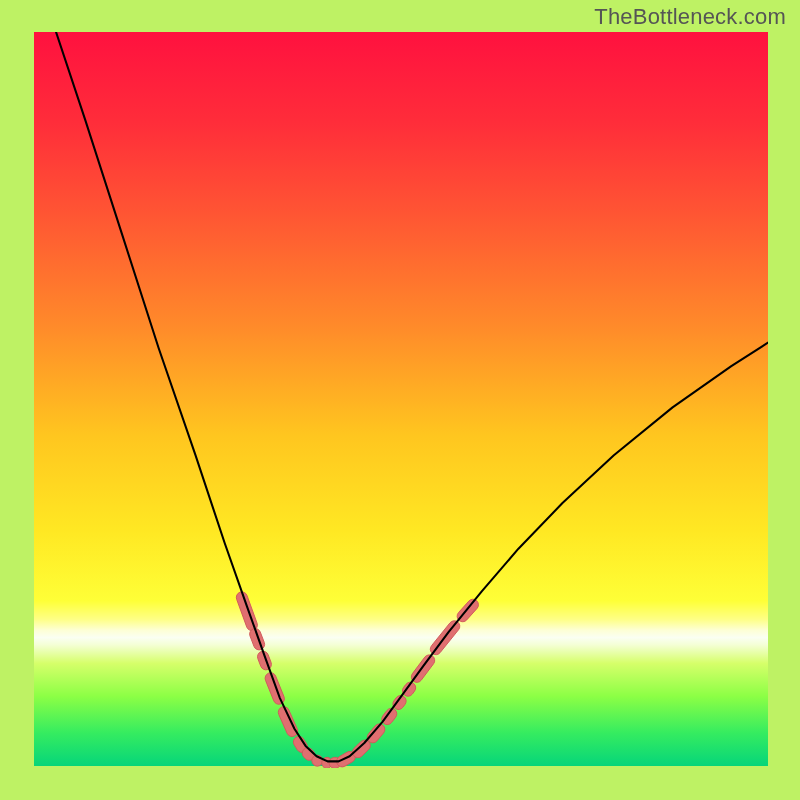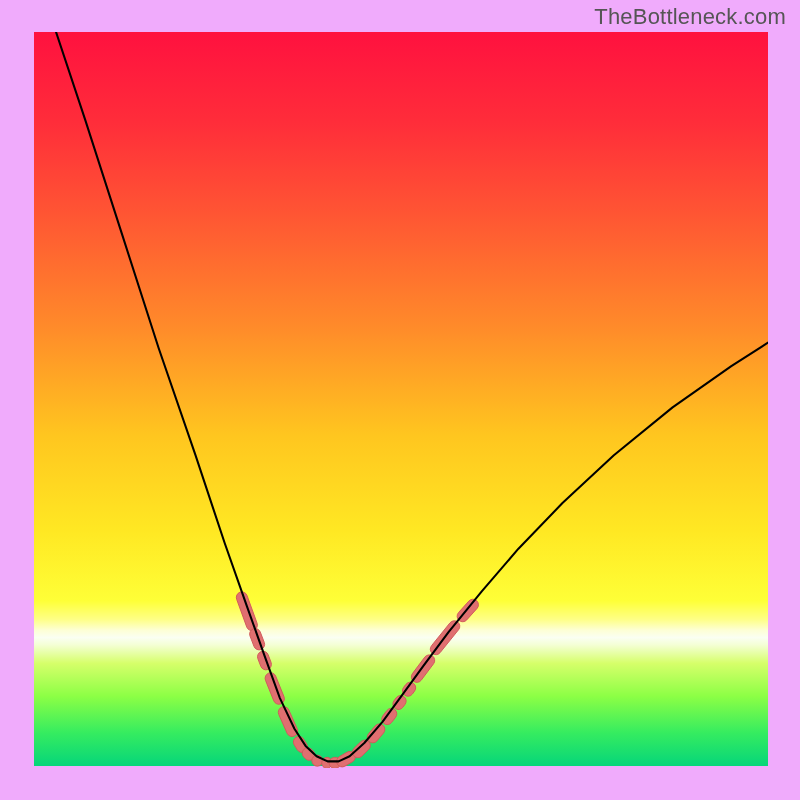--- a/index.html
+++ b/index.html
@@ -10,21 +10,21 @@
     background: #000000;
     overflow: hidden;
     font-family: Arial, Helvetica, sans-serif;
   }
   .frame {
     position: absolute;
     left: 0;
     top: 0;
     width: 800px;
     height: 800px;
-    background: #f0abfc;
+    background: #bef264;
   }
   .watermark {
     position: absolute;
     top: 4px;
     right: 14px;
     color: #555555;
     font-size: 22px;
     font-weight: 500;
     letter-spacing: 0.2px;
     z-index: 10;

